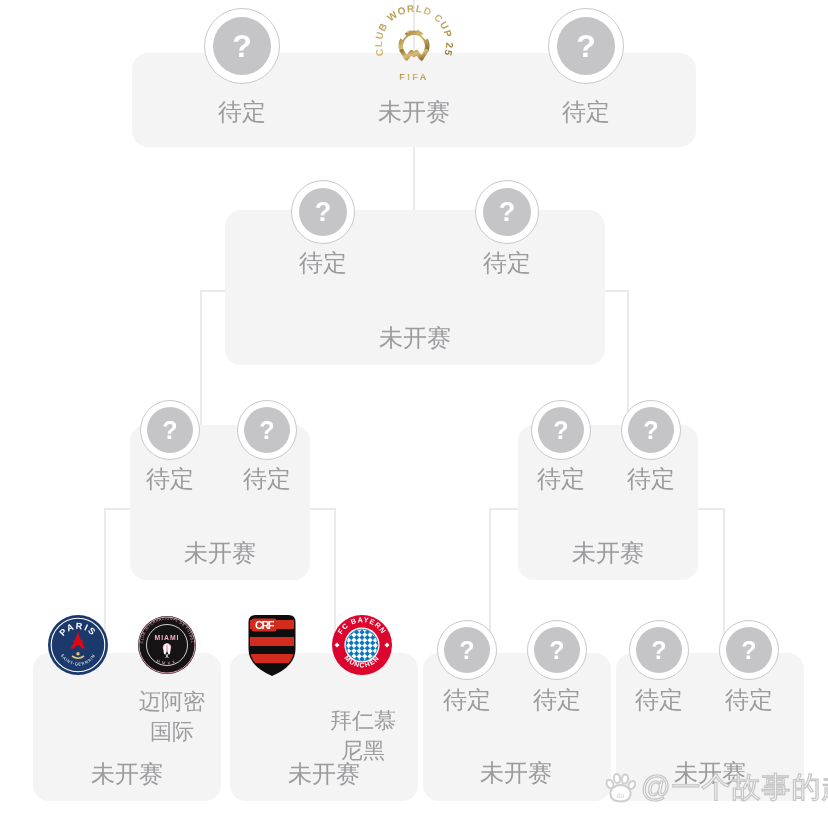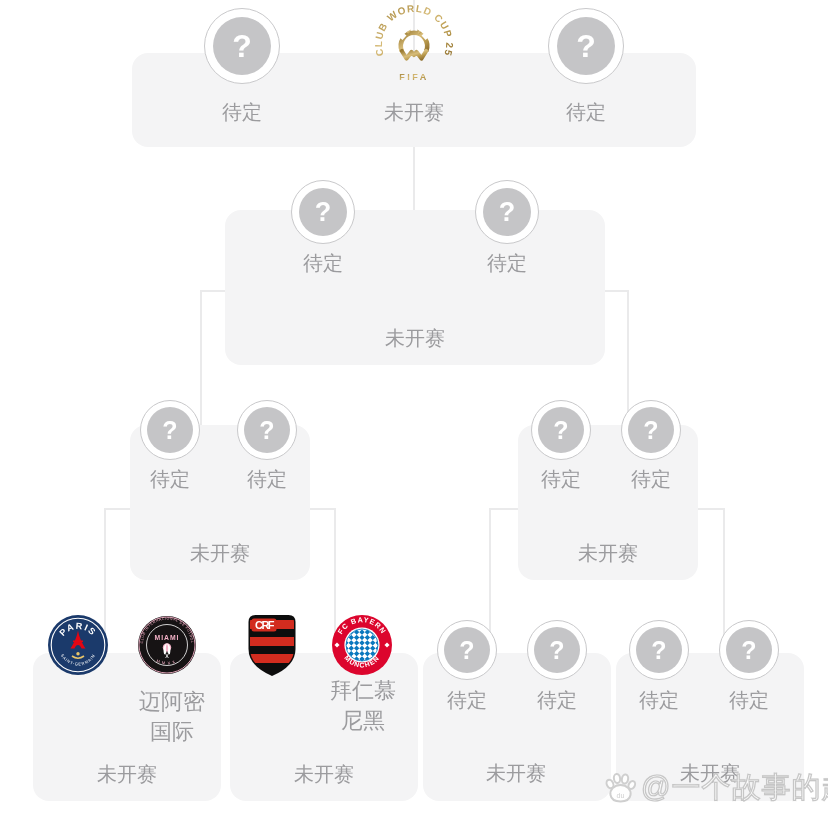--- a/index.html
+++ b/index.html
@@ -8,21 +8,21 @@
     font-family:"Liberation Sans","DejaVu Sans",sans-serif;
   }
   .line{position:absolute;background:var(--connector,#eaeaeb);z-index:1;}
   .card{position:absolute;background:var(--card-bg,#f4f4f5);border-radius:16px;z-index:2;}
   .qc{position:absolute;transform:translate(-50%,-50%);background:#fff;
       border:1px solid var(--circle-ring,#c9c9cb);border-radius:50%;
       display:flex;align-items:center;justify-content:center;z-index:3;}
   .qi{background:var(--circle-gray,#c5c5c7);border-radius:50%;color:#fff;font-weight:bold;
       display:flex;align-items:center;justify-content:center;}
   .lbl{position:absolute;transform:translate(-50%,-50%);color:var(--text-gray,#9b9b9e);
-       font-size:20px;white-space:nowrap;z-index:3;}
+       font-size:24px;white-space:nowrap;z-index:3;}
   .name-block{position:absolute;transform:translate(-50%,-50%);color:var(--text-gray,#9b9b9e);
        font-size:22px;line-height:30px;text-align:center;z-index:3;white-space:nowrap;}
   .logo{position:absolute;z-index:3;}
   #watermark{position:absolute;left:602px;top:768px;z-index:10;display:flex;align-items:center;}
   #wm-text{font-size:29px;letter-spacing:1px;color:rgba(255,255,255,0.92);
       -webkit-text-stroke:1.2px rgba(190,190,190,0.85);
       text-shadow:0 0 1px rgba(170,170,170,0.6);margin-left:2px;white-space:nowrap;}
 </style>
 </head>
 <body>
@@ -206,21 +206,21 @@
   <span class="lbl" style="left:561px;top:479px">待定</span>
   <span class="lbl" style="left:651px;top:479px">待定</span>
   <span class="lbl" style="left:608px;top:553px">未开赛</span>
 
   <div class="name-block" style="left:172px;top:717px">
     <div>迈阿密</div>
     <div>国际</div>
   </div>
   <span class="lbl" style="left:127px;top:774px">未开赛</span>
 
-  <div class="name-block" style="left:363px;top:706px">
+  <div class="name-block" style="left:363px;top:736px">
     <div>拜仁慕</div>
     <div>尼黑</div>
   </div>
   <span class="lbl" style="left:324px;top:774px">未开赛</span>
 
   <span class="lbl" style="left:467px;top:700px">待定</span>
   <span class="lbl" style="left:557px;top:700px">待定</span>
   <span class="lbl" style="left:516px;top:773px">未开赛</span>
 
   <span class="lbl" style="left:659px;top:700px">待定</span>

